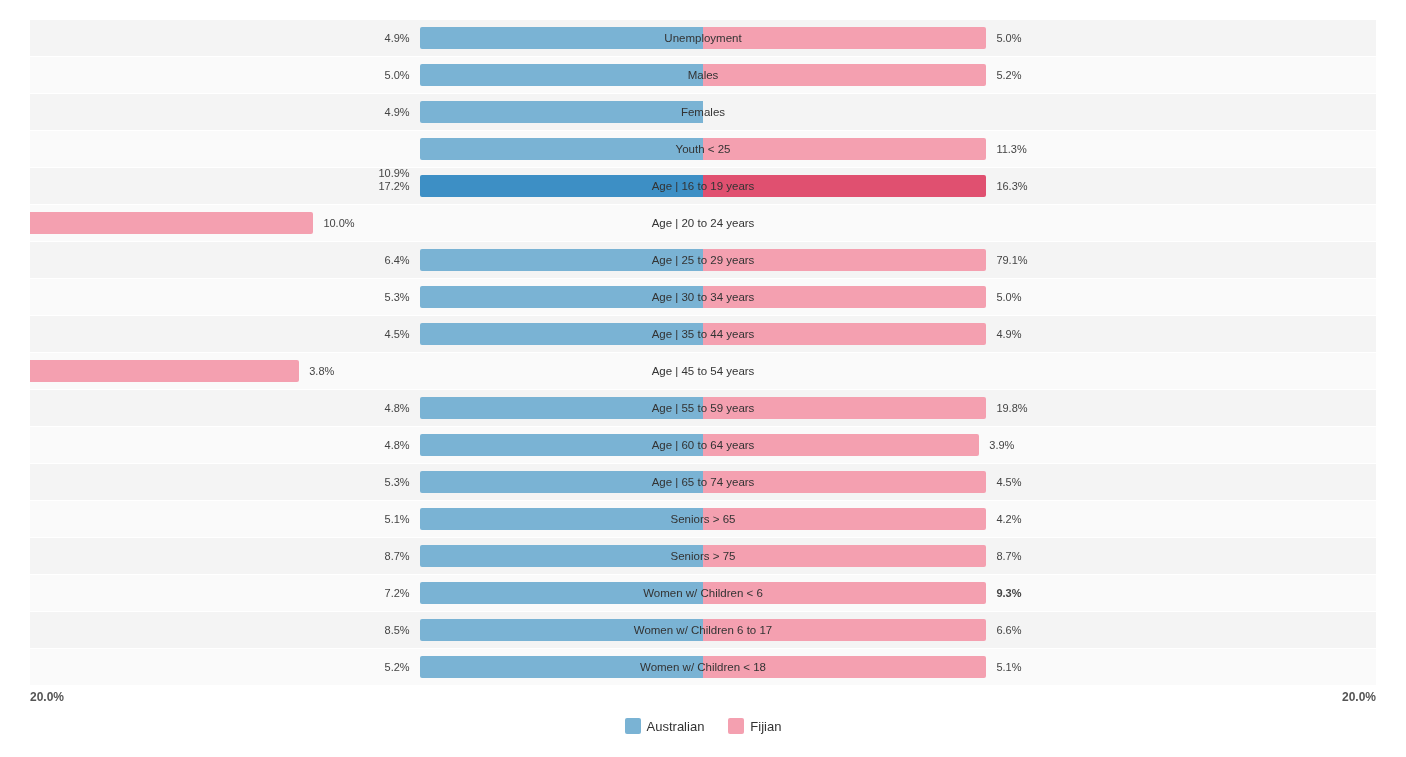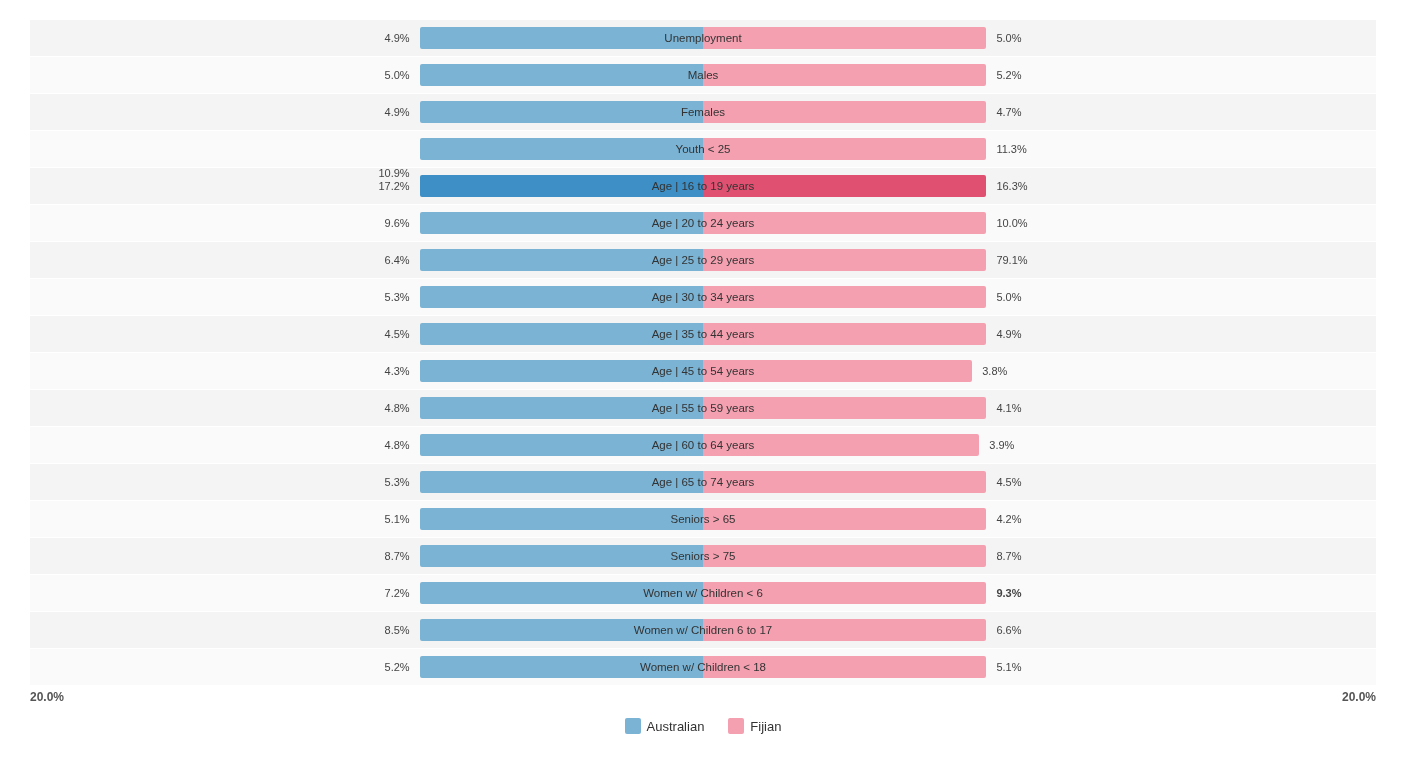--- a/index.html
+++ b/index.html
@@ -179,24 +179,20 @@
           <div class="bar-pink" style="width: 42%;"></div>
           <span class="rv" style="left: 43%;">5.2%</span>
         </div>
       </div>
       <div class="row-wrapper">
         <div class="half-left">
           <div class="bar-blue" style="width: 42%;"></div>
           <span class="lv" style="right: 43%;">4.9%</span>
         </div>
         <span class="clabel">Females</span>
-        <div class="half-right">
-          <div class="bar-pink" style="width: 42%;"></div>
-          <span class="rv" style="left: 43%;">4.7%</span>
-        </div>
       </div>
       <div class="row-wrapper">
         <div class="half-left">
           <div class="bar-blue" style="width: 42%;"></div>
           <span class="lv" style="right: 43%; margin-top: 48px;">10.9%</span>
         </div>
         <span class="clabel">Youth &lt; 25</span>
         <div class="half-right">
           <div class="bar-pink" style="width: 42%;"></div>
           <span class="rv" style="left: 43%;">11.3%</span>
@@ -207,24 +203,20 @@
           <div class="bar-blue hl" style="width: 42%;"></div>
           <span class="lv" style="right: 43%;">17.2%</span>
         </div>
         <span class="clabel">Age | 16 to 19 years</span>
         <div class="half-right">
           <div class="bar-pink hl" style="width: 42%;"></div>
           <span class="rv" style="left: 43%;">16.3%</span>
         </div>
       </div>
       <div class="row-wrapper">
-        <div class="half-left">
-          <div class="bar-blue" style="width: 42%;"></div>
-          <span class="lv" style="right: 43%;">9.6%</span>
-        </div>
         <span class="clabel">Age | 20 to 24 years</span>
         <div class="half-right">
           <div class="bar-pink" style="width: 42%;"></div>
           <span class="rv" style="left: 43%;">10.0%</span>
         </div>
       </div>
       <div class="row-wrapper">
         <div class="half-left">
           <div class="bar-blue" style="width: 42%;"></div>
           <span class="lv" style="right: 43%;">6.4%</span>
@@ -251,39 +243,35 @@
           <div class="bar-blue" style="width: 42%;"></div>
           <span class="lv" style="right: 43%;">4.5%</span>
         </div>
         <span class="clabel">Age | 35 to 44 years</span>
         <div class="half-right">
           <div class="bar-pink" style="width: 42%;"></div>
           <span class="rv" style="left: 43%;">4.9%</span>
         </div>
       </div>
       <div class="row-wrapper">
-        <div class="half-left">
-          <div class="bar-blue" style="width: 42%;"></div>
-          <span class="lv" style="right: 43%;">4.3%</span>
-        </div>
         <span class="clabel">Age | 45 to 54 years</span>
         <div class="half-right">
           <div class="bar-pink" style="width: 39.9%;"></div>
           <span class="rv" style="left: 40.9%;">3.8%</span>
         </div>
       </div>
       <div class="row-wrapper">
         <div class="half-left">
           <div class="bar-blue" style="width: 42%;"></div>
           <span class="lv" style="right: 43%;">4.8%</span>
         </div>
         <span class="clabel">Age | 55 to 59 years</span>
         <div class="half-right">
           <div class="bar-pink" style="width: 42%;"></div>
-          <span class="rv" style="left: 43%;">4.1%</span>
+          <span class="rv" style="left: 43%;">19.8%</span>
         </div>
       </div>
       <div class="row-wrapper">
         <div class="half-left">
           <div class="bar-blue" style="width: 42%;"></div>
           <span class="lv" style="right: 43%;">4.8%</span>
         </div>
         <span class="clabel">Age | 60 to 64 years</span>
         <div class="half-right">
           <div class="bar-pink" style="width: 40.95%;"></div>

